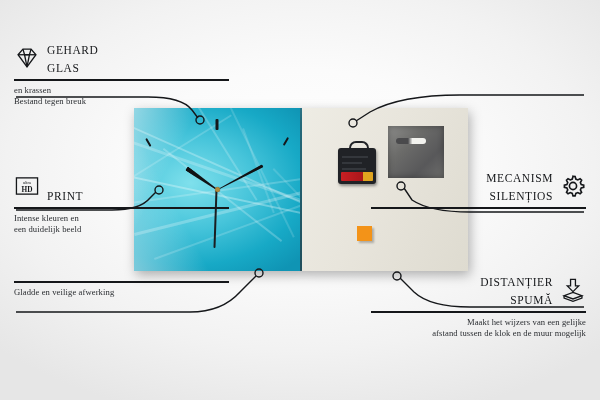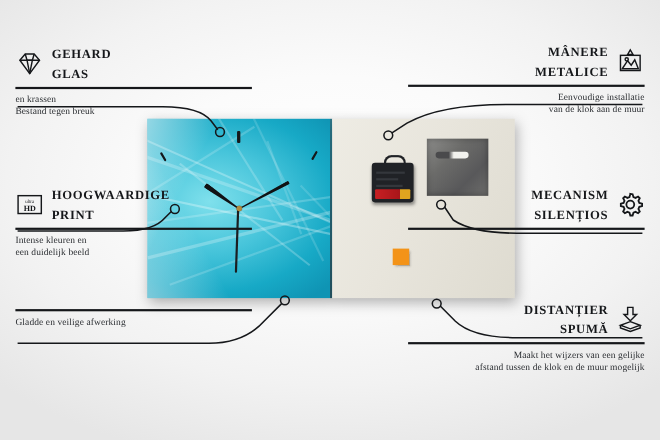--- a/index.html
+++ b/index.html
@@ -53,21 +53,21 @@
   .battery{position:absolute;left:3px;bottom:3px;width:32px;height:9px;
     background:linear-gradient(90deg,#c81f23 0%,#a8161a 70%,#e0a41f 70%,#e0a41f 100%);border-radius:1px;}
   .spacer{position:absolute;left:55px;top:118px;width:15px;height:15px;background:#f39318;
     box-shadow:2px 2px 2px rgba(0,0,0,.25);}
 
   
   .callout{position:absolute;width:215px;}
   .callout.right{text-align:right;}
   .chead{display:flex;align-items:center;gap:7px;}
   .callout.right .chead{justify-content:flex-end;}
-  .ttl{font-size:11.5px;font-weight:700;letter-spacing:.6px;color:#15171a;line-height:13.5px;text-transform:uppercase;}
+  .ttl{font-size:11.5px;font-weight:400;letter-spacing:.6px;color:#15171a;line-height:13.5px;text-transform:uppercase;}
   .rule{height:1.5px;background:#15171a;margin:3px 0 4px;}
   .desc{font-size:8.6px;color:#2a2d31;line-height:11px;letter-spacing:.1px;}
   .ico{width:26px;height:26px;flex:0 0 26px;}
   .ico svg{width:100%;height:100%;display:block;}
 
   .c-glas{left:14px;top:40px;}
   .c-print{left:14px;top:168px;}
   .c-randen{left:14px;top:278px;}
   .c-manere{left:371px;top:38px;}
   .c-mecanism{left:371px;top:168px;}
@@ -168,53 +168,34 @@
   <div class="callout left c-print">
     <div class="chead">
       <span class="ico">
         <svg viewBox="0 0 32 32" fill="none" stroke="#15171a" stroke-width="1.6">
           <rect x="3" y="6" width="26" height="20"></rect>
           <text x="16" y="14" font-size="5.5" fill="#15171a" stroke="none" text-anchor="middle" font-family="Liberation Serif, serif">ultra</text>
           <text x="16" y="23" font-size="9" fill="#15171a" stroke="none" text-anchor="middle" font-weight="bold" font-family="Liberation Serif, serif">HD</text>
         </svg>
       </span>
       <span>
-        <span class="ttl">HOOGWAARDIGE</span><br>
+        <br>
         <span class="ttl">PRINT</span>
       </span>
     </div>
     <div class="rule"></div>
     <div class="desc">Intense kleuren en</div>
     <div class="desc">een duidelijk beeld</div>
   </div>
 
   <div class="callout left c-randen">
     <div class="rule"></div>
     <div class="desc">Gladde en veilige afwerking</div>
   </div>
 
-  <div class="callout right c-manere">
-    <div class="chead">
-      <span>
-        <span class="ttl">MÂNERE</span><br>
-        <span class="ttl">METALICE</span>
-      </span>
-      <span class="ico">
-        <svg viewBox="0 0 32 32" fill="none" stroke="#15171a" stroke-width="1.6">
-          <path d="M16 3 L13 8 H19 Z"></path>
-          <rect x="5" y="9" width="22" height="17"></rect>
-          <path d="M7 24 L13 15 L17 20 L21 14 L25 24 Z"></path>
-          <circle cx="12" cy="13.5" r="1.8"></circle>
-        </svg>
-      </span>
-    </div>
-    <div class="rule"></div>
-    <div class="desc">Eenvoudige installatie</div>
-    <div class="desc">van de klok aan de muur</div>
-  </div>
 
   <div class="callout right c-mecanism">
     <div class="chead">
       <span>
         <span class="ttl">MECANISM</span><br>
         <span class="ttl">SILENȚIOS</span>
       </span>
       <span class="ico">
         <svg viewBox="0 0 32 32" fill="none" stroke="#15171a" stroke-width="2">
           <path d="M16 4 l2.6 .4 .9 3.1 2.4 1 2.8-1.5 1.9 1.9 -1.5 2.8 1 2.4 3.1 .9 0 2.6 -3.1 .9 -1 2.4 1.5 2.8 -1.9 1.9 -2.8-1.5 -2.4 1 -.9 3.1 -2.6 0 -.9-3.1 -2.4-1 -2.8 1.5 -1.9-1.9 1.5-2.8 -1-2.4 -3.1-.9 0-2.6 3.1-.9 1-2.4 -1.5-2.8 1.9-1.9 2.8 1.5 2.4-1 .9-3.1 z"></path>

